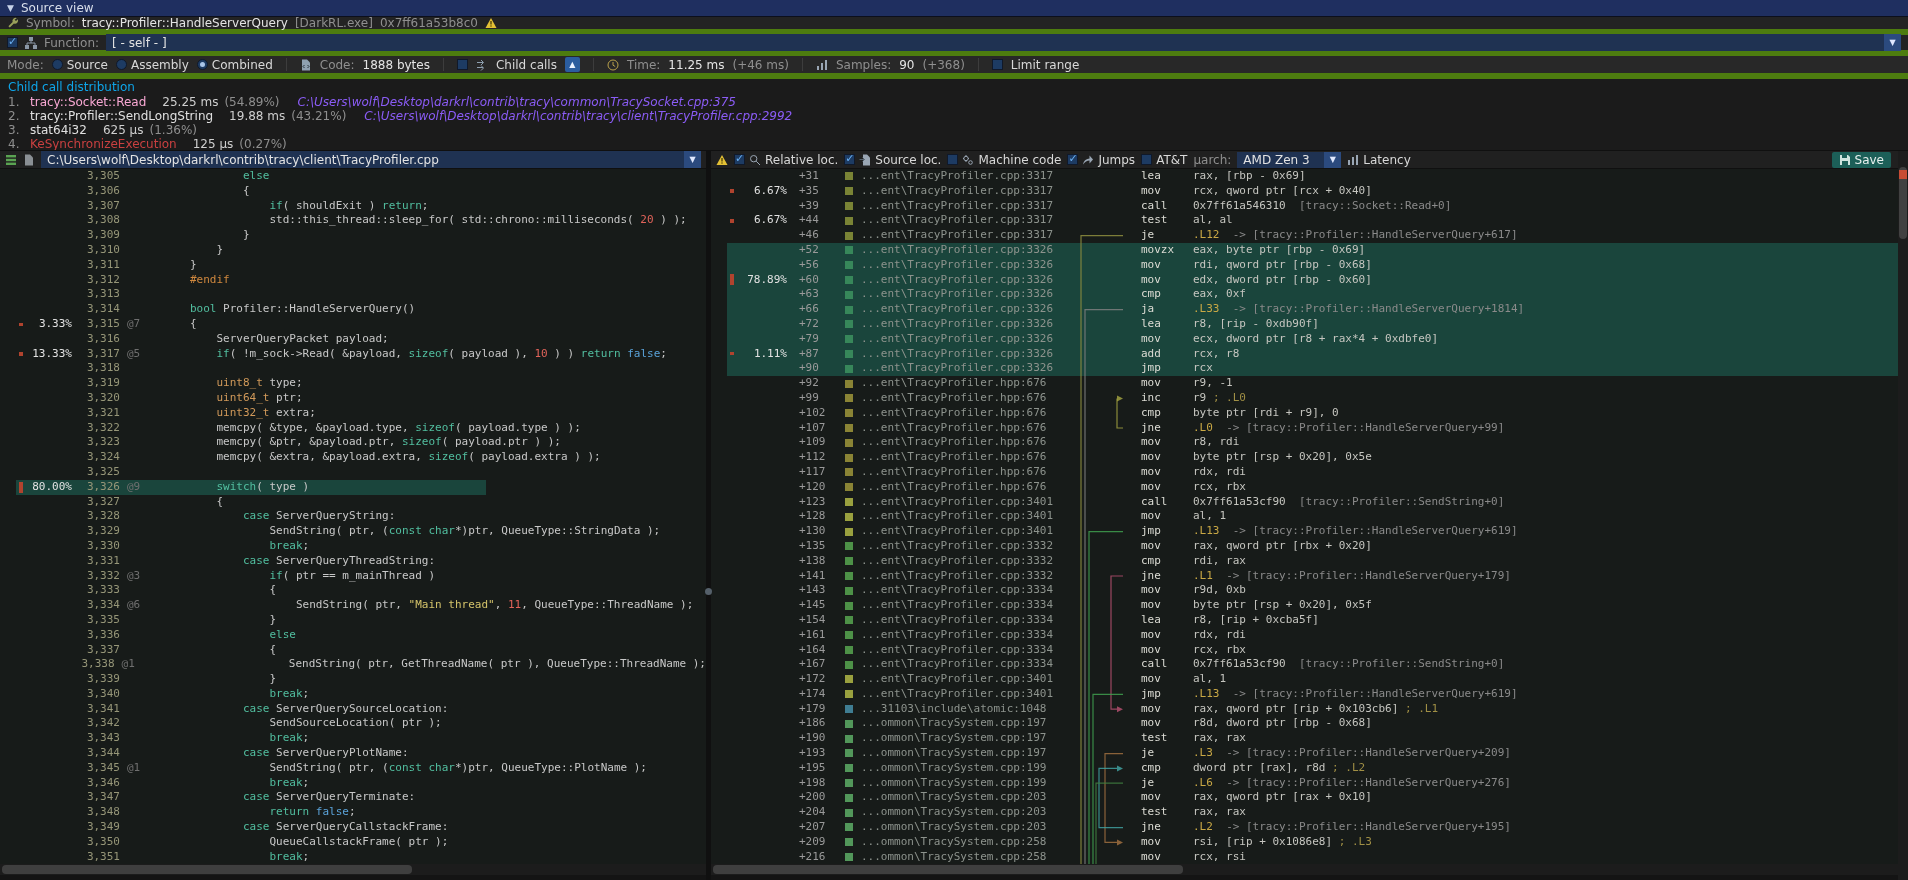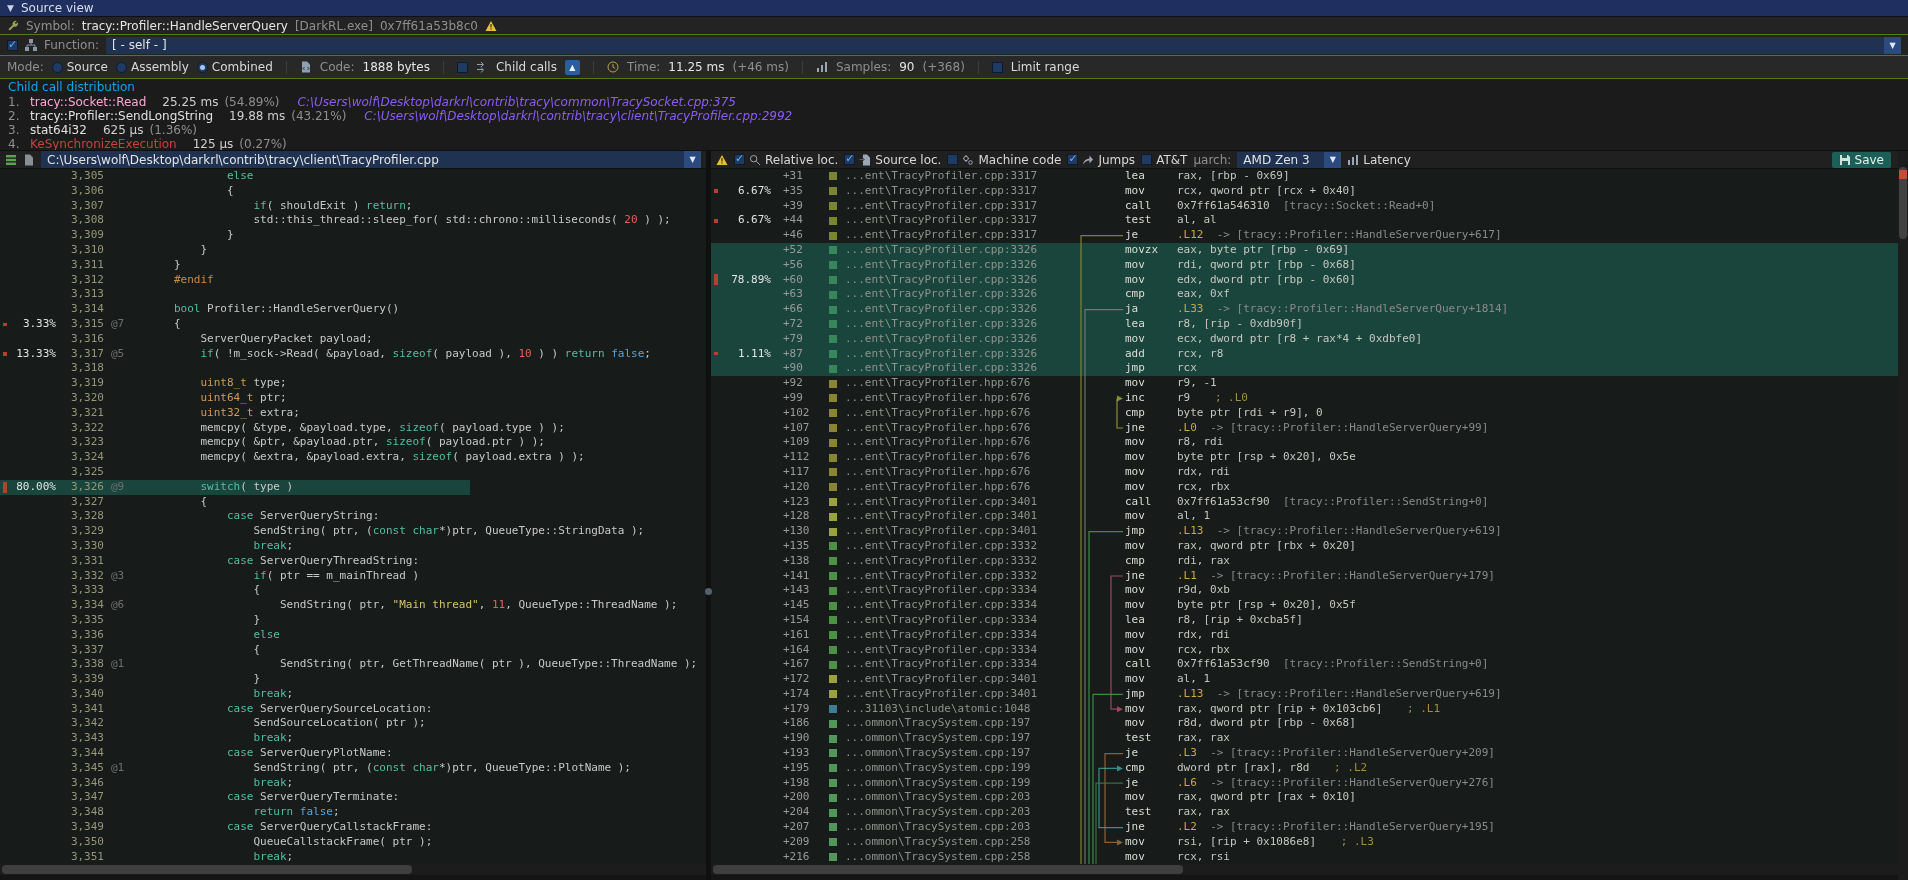--- a/index.html
+++ b/index.html
@@ -2,21 +2,21 @@
 <html><head>
 <meta charset="utf-8">
 <style>
   html,body{margin:0;padding:0;background:#0d0d0d;}
   *{box-sizing:border-box;}
   .window{position:relative;width:1908px;height:880px;background:#141414;font-family:"DejaVu Sans",sans-serif;font-size:12px;color:#d8d8d8;overflow:hidden;}
 
   
   .titlebar{height:17px;background:#1f2f60;display:flex;align-items:center;gap:7px;padding:0 7px;color:#d9dfeb;border-bottom:1px solid #0c0f1c;}
   .titlebar .tri{font-size:9px;color:#c7d2e8;}
-  .bar{display:flex;align-items:center;gap:7px;padding:0 7px;background:#232323;border-bottom:1px solid #4d7c0f;}
+  .bar{display:flex;align-items:center;gap:7px;padding:0 7px;background:#232323;border-bottom:6px solid #4d7c0f;}
   .symbol-bar{height:18px;}
   .function-bar{height:21px;}
   .mode-bar{height:23px;background:#282828;gap:8px;text-align:right;}
   .dim{color:#8f8f8f;}
   .lite{color:#e4e4e4;}
   .vsep{width:1px;height:13px;background:#3d3d3d;margin:0 5px;flex:none;}
 
   .cb{width:11px;height:11px;background:#1d3b63;border:1px solid #10192a;position:relative;flex:none;display:inline-block;}
   .cb.checked::after{content:"✓";position:absolute;left:0px;top:-3px;font-size:11px;color:#6ab0f3;}
   .rd{width:11px;height:11px;border-radius:50%;background:#1d3b63;border:1px solid #10192a;position:relative;flex:none;display:inline-block;}
@@ -43,21 +43,21 @@
   .left-panel{width:706px;}
   .right-panel{width:1187px;}
   .strip{height:18px;background:#202020;display:flex;align-items:center;gap:6px;padding:0 5px;border-bottom:1px solid #101010;flex:none;}
   .splitter{width:5px;background:#101010;position:relative;flex:none;}
   .splitter .grip{position:absolute;left:-1px;top:437px;width:7px;height:7px;border-radius:50%;background:#55606a;}
   .vscroll{width:10px;background:#1c1c1c;position:relative;flex:none;}
   .vscroll .thumb{position:absolute;left:1px;right:1px;top:16px;height:72px;background:#414141;border-radius:4px;}
   .vscroll .marker{position:absolute;left:1px;right:1px;top:19px;height:9px;background:#c84c34;}
   .hscroll{height:11px;background:#1c1c1c;position:relative;flex:none;}
   .hscroll .thumb{position:absolute;top:1px;bottom:1px;background:#3f3f3f;border-radius:4px;}
-  .content{flex:1;position:relative;overflow:hidden;}
+  .content{flex:1;position:relative;overflow:hidden;padding-left:16px;}
 
   
   .src-row{display:flex;height:14.8px;line-height:14.8px;font-family:"DejaVu Sans Mono",monospace;font-size:11px;white-space:pre;}
   .src-row.hl{background:linear-gradient(90deg,#1a453c 0,#1a453c 470px,rgba(26,69,60,0) 470px);}
   .s-mark{width:10px;display:flex;align-items:center;justify-content:center;}
   .heatbar{width:4px;background:#b0432e;display:inline-block;}
   .s-pct{width:46px;text-align:right;color:#e2e2e2;}
   .s-num{width:48px;text-align:right;color:#969678;}
   .s-at{width:40px;padding-left:7px;color:#6f6f6f;}
   .s-code{flex:1;padding-left:30px;color:#c8c8c8;}
@@ -69,21 +69,21 @@
   .asm-row.hl{background:#1a453c;}
   .a-heat{width:10px;display:flex;align-items:center;justify-content:center;}
   .a-pct{width:50px;text-align:right;color:#e2e2e2;}
   .a-off{width:58px;padding-left:12px;color:#9a9a9a;}
   .a-sq{width:16px;display:flex;align-items:center;justify-content:flex-start;}
   .a-sq i{width:8px;height:8px;display:inline-block;}
   .a-file{width:232px;color:#8d938d;overflow:hidden;}
   .a-jump{width:48px;}
   .a-mn{width:52px;color:#dcdcd4;}
   .a-ops{flex:1;color:#c6c6c0;overflow:hidden;}
-  .lbl{color:#c9a845;} .tgt{color:#8a8a8a;} .cmt{color:#a08f45;margin-left:18px;}
+  .lbl{color:#c9a845;} .tgt{color:#8a8a8a;} .cmt{color:#a08f45;}
   .jumps-svg{position:absolute;left:366px;top:0;pointer-events:none;}
 
   
   .asmbar{justify-content:flex-start;}
   .tb-item{display:flex;align-items:center;gap:4px;}
   .btn-save{background:#1c5f58;height:16px;display:flex;align-items:center;gap:4px;padding:0 7px;color:#e8f0ee;border-radius:2px;}
   .btn-plain{display:flex;align-items:center;gap:4px;}
   .uarch-combo{width:104px;height:16px;}
 </style>
 </head>

